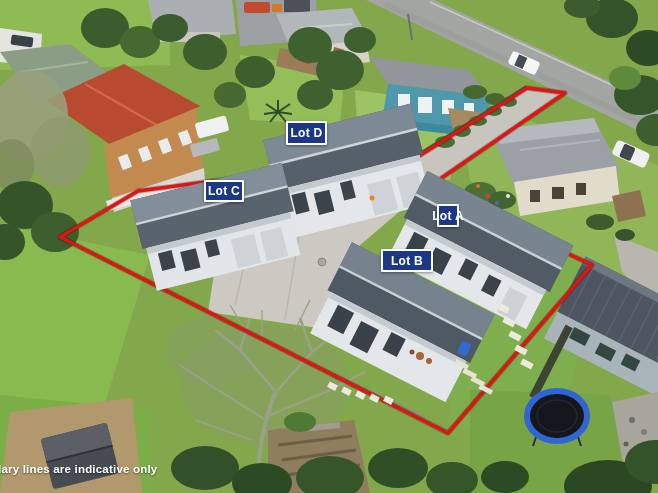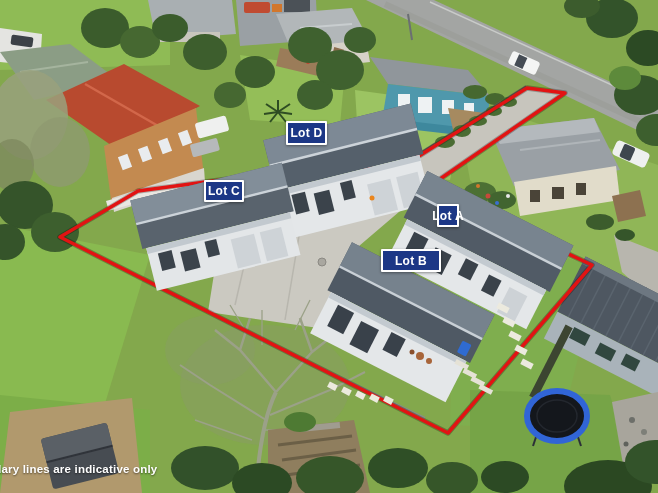--- a/index.html
+++ b/index.html
@@ -8,21 +8,21 @@
     font-family:"Liberation Sans", sans-serif;background:#83a84c;
   }
   .scene{position:absolute;left:0;top:0;width:658px;height:493px;display:block;}
   .badge{
     position:absolute;display:flex;align-items:center;justify-content:center;
     background:#1c3786;color:#fff;border:2px solid #fff;border-radius:1px;
     font-size:12px;font-weight:bold;letter-spacing:.3px;white-space:nowrap;
     box-shadow:0 1px 3px rgba(0,0,0,.4);box-sizing:border-box;
   }
   .badge.lot-a{left:437px;top:204px;width:22px;height:23px;}
-  .badge.lot-b{left:381px;top:249px;width:60px;height:23px;}
+  .badge.lot-b{left:381px;top:249px;width:52px;height:23px;}
   .badge.lot-c{left:204px;top:164px;width:40px;height:22px;margin-top:16px;}
   .badge.lot-d{left:286px;top:121px;width:41px;height:24px;}
   .disclaimer{
     position:absolute;left:-36px;top:463px;color:#fff;font-size:11.5px;
     font-weight:bold;white-space:nowrap;letter-spacing:.2px;
     text-shadow:0 1px 2px rgba(0,0,0,.55);
   }
 </style>
 </head>
 <body>

